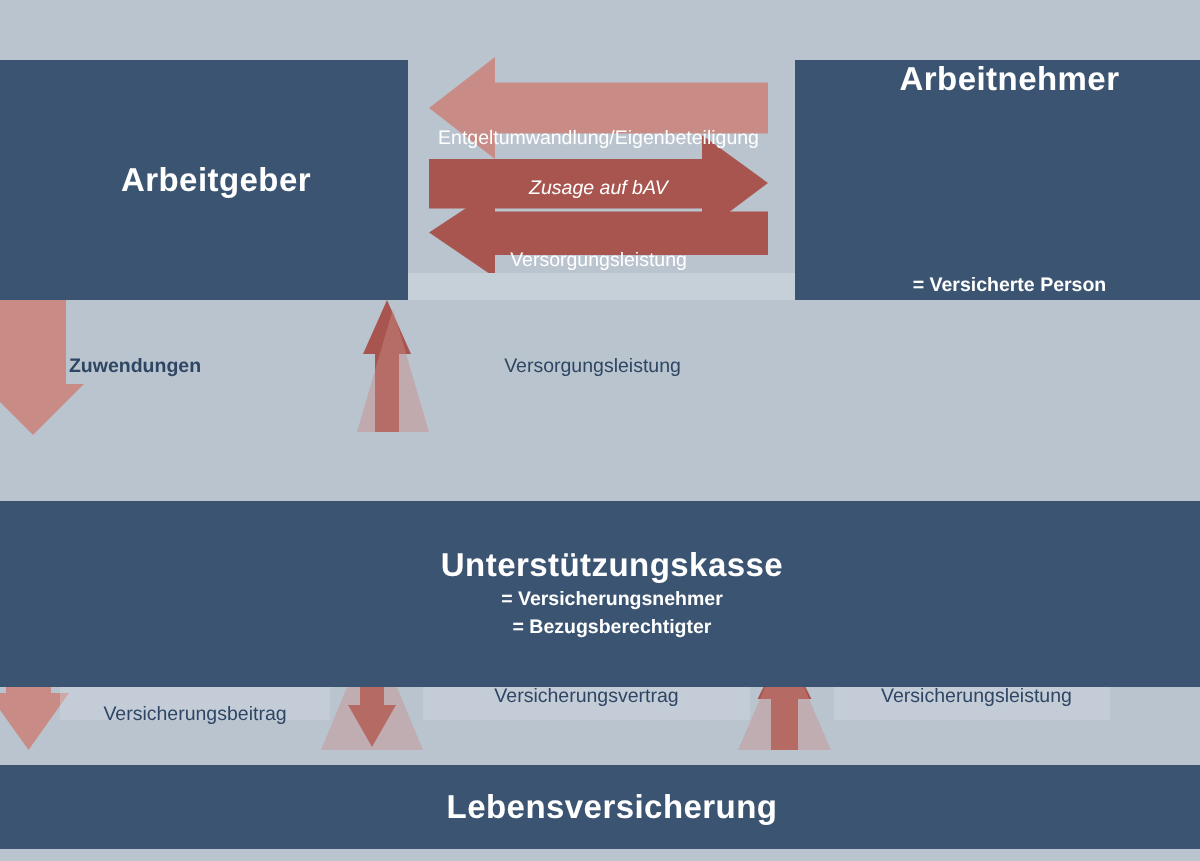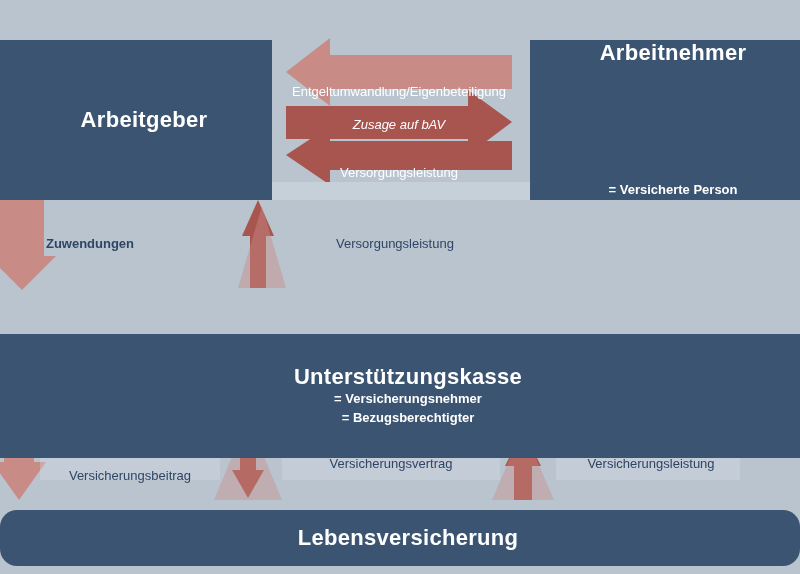--- a/index.html
+++ b/index.html
@@ -39,21 +39,21 @@
   }
   .box .sub {
     font-size: 13px;
     font-weight: bold;
     line-height: 1.45;
   }
 
   #box-arbeitgeber   { left: 0;   top: 40px;  width: 272px; height: 160px; }
   #box-arbeitnehmer  { left: 530px; top: 40px; width: 270px; height: 160px; justify-content: space-between; }
   #box-ukasse        { left: 0;   top: 292px; width: 800px; height: 124px; margin-top: 42px; }
-  #box-leben         { left: 0;   top: 510px; width: 800px; height: 56px; border-radius: 17px; }
+  #box-leben         { left: 0;   top: 510px; width: 800px; height: 56px; }
 
   
   .band {
     position: absolute;
     left: 0;
     width: 800px;
     background: #b9c4cf;
   }
   #band-top    { top: 0;   height: 40px; }
   #band-mid    { top: 200px; height: 88px; }

